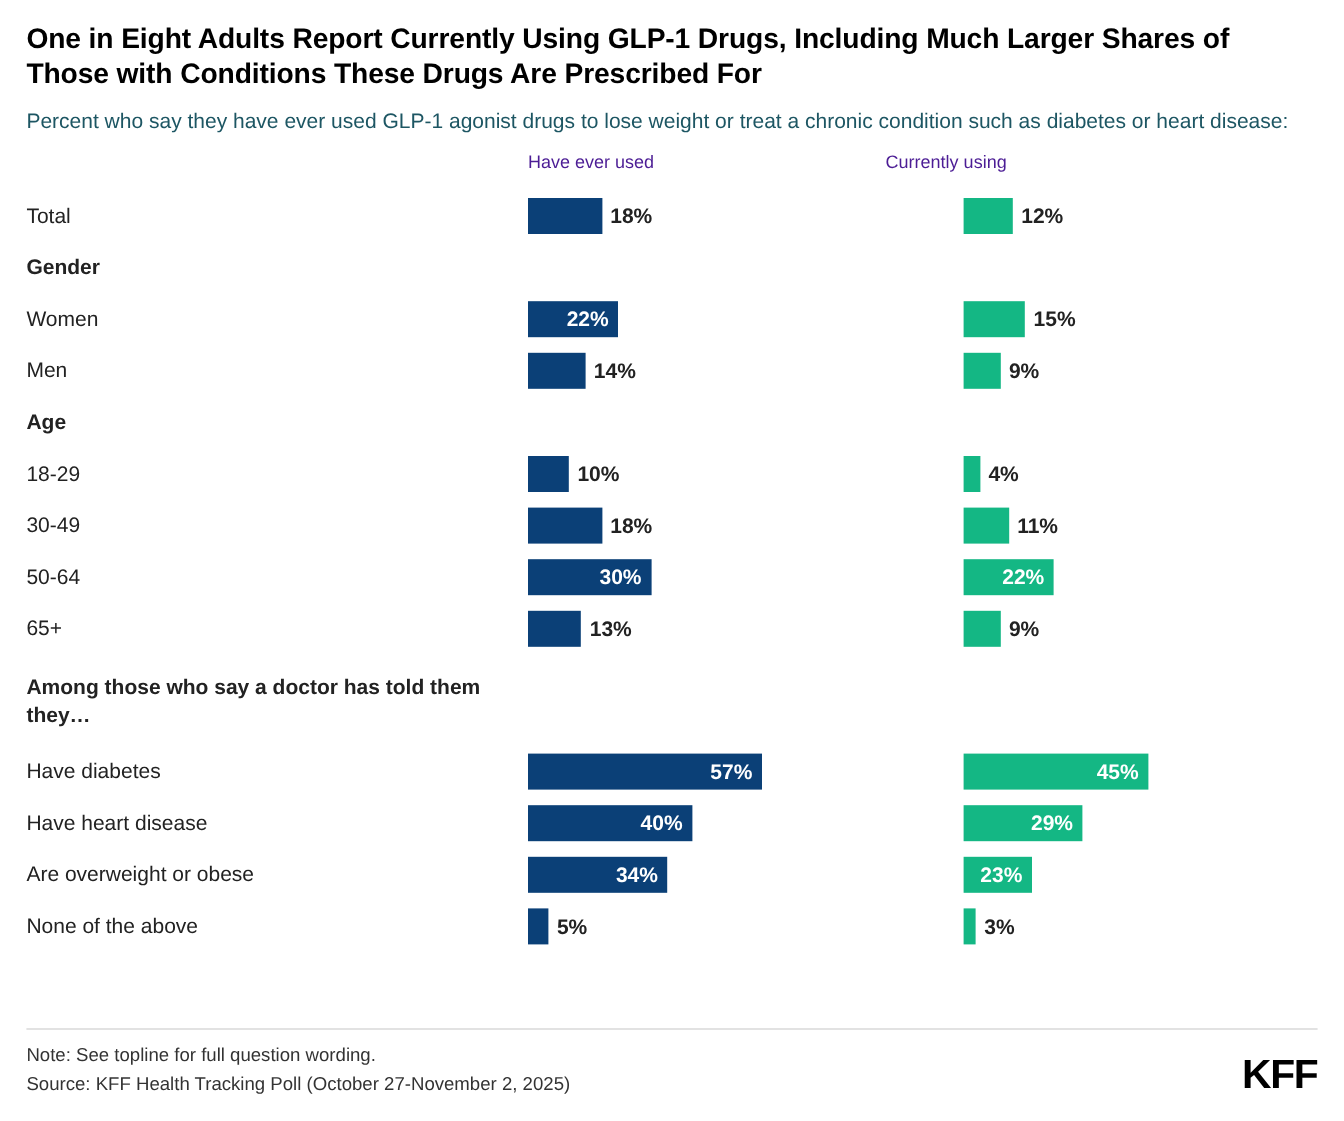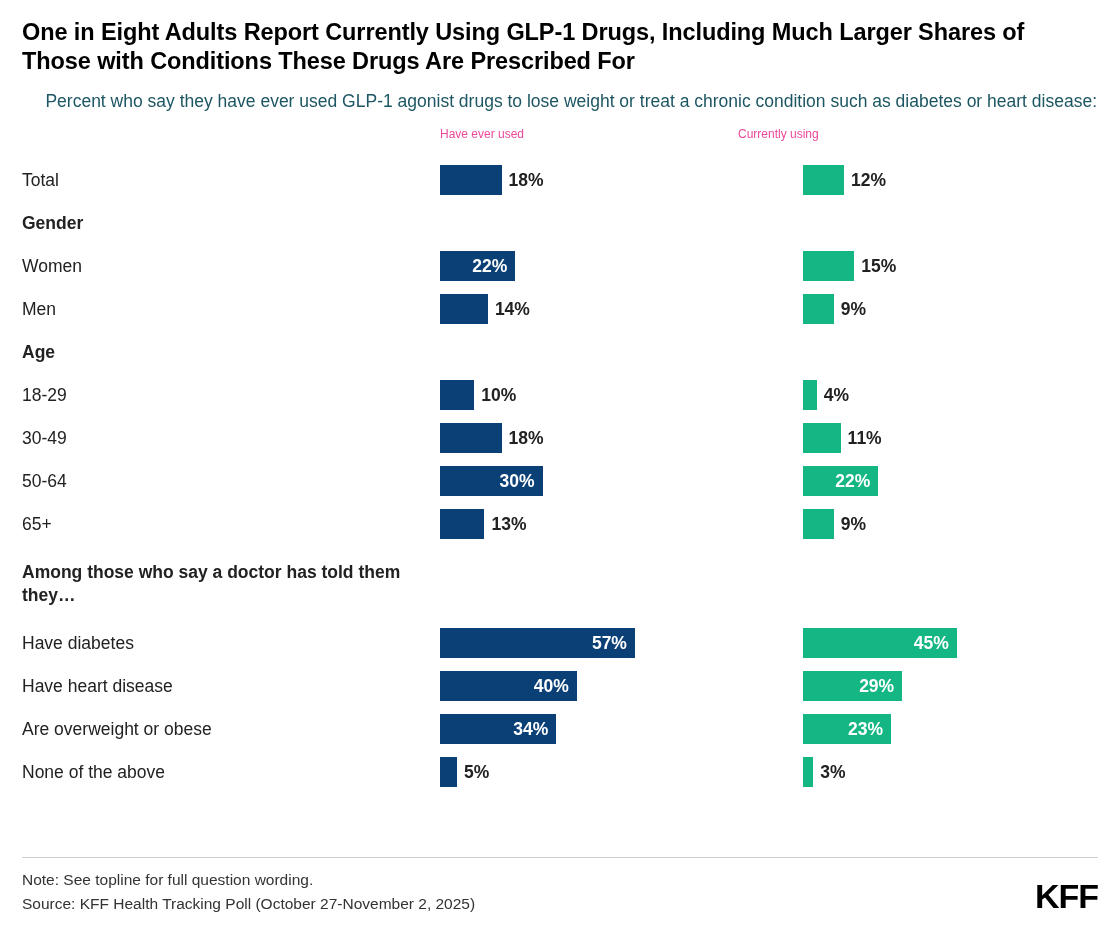--- a/index.html
+++ b/index.html
@@ -34,36 +34,35 @@
     font-size: 17.5px;
     font-weight: normal;
     line-height: 1.38;
     color: #1f4e5f;
     color: #24555e;
     margin: 0 0 14px 0;
     max-width: 1075px;
   }
   .subtitle {
     color: #1d5663;
-    text-align: right;
   }
   
   .chart {
     position: relative;
     margin-top: 2px;
   }
   .colheads {
     position: relative;
     height: 26px;
     margin-bottom: 6px;
   }
   .colhead {
     position: absolute;
-    font-size: 12px;
-    color: #ec4899;
+    font-size: 15px;
+    color: #4c1d95;
     white-space: nowrap;
   }
   .colhead.c1 { left: 418px; }
   .colhead.c2 { left: 716px; }
 
   .row {
     position: relative;
     height: 43px;
   }
   .row.grouphead {
@@ -293,21 +292,21 @@
           </div>
         </div>
         <div class="row">
           <div class="rowlabel">Are overweight or obese</div>
           <div class="barcell c1">
             <div class="bar blue" style="width: 116.28px;">
               <span class="inlabel">34%</span>
             </div>
           </div>
           <div class="barcell c2">
-            <div class="bar green" style="width: 88px;">
+            <div class="bar green" style="width: 57px;">
               <span class="inlabel">23%</span>
             </div>
           </div>
         </div>
         <div class="row">
           <div class="rowlabel">None of the above</div>
           <div class="barcell c1">
             <div class="bar blue" style="width: 17.1px;">
               <span class="outlabel">5%</span>
             </div>

